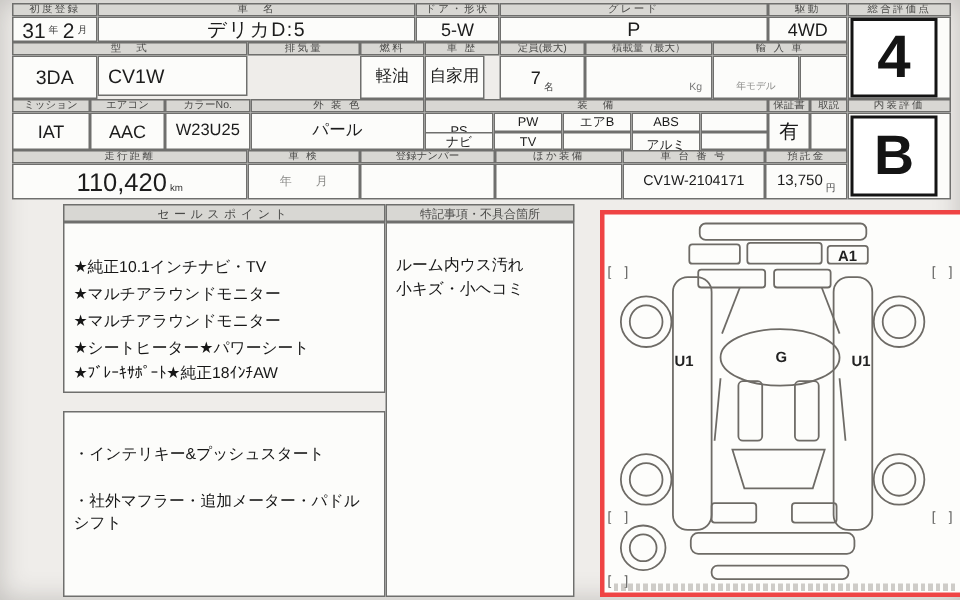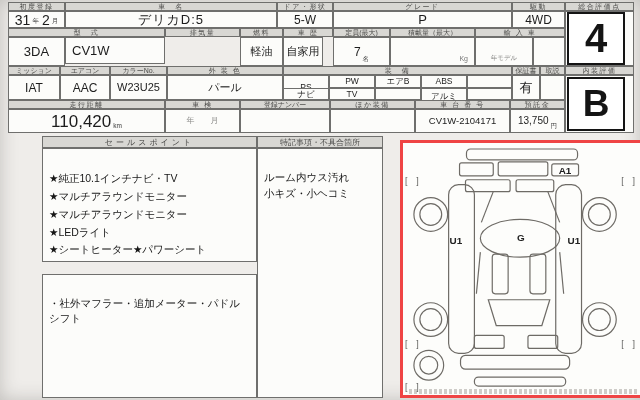--- a/index.html
+++ b/index.html
@@ -121,25 +121,26 @@
   <div class="cell" style="left:510px;top:109px;width:55px;height:24px;font-size:10px">
     <span>13,750</span>
       <span class="u">円</span>
   </div>
 
   <div class="sechd" style="left:42px;top:136px;width:215px;height:12px">セールスポイント</div>
   <div class="tblock" style="left:42px;top:148px;width:215px;height:114px">
     <div>★純正10.1インチナビ・TV</div>
     <div>★マルチアラウンドモニター</div>
     <div>★マルチアラウンドモニター</div>
-    <div>★LEDライト</div>
     <div>★シートヒーター★パワーシート</div>
+    <div>★ﾌﾞﾚｰｷｻﾎﾟｰﾄ★純正18ｲﾝﾁAW</div>
   </div>
 
   <div class="tblock" style="left:42px;top:274px;width:215px;height:124px;line-height:1.45">
+    <div style="margin-bottom:16px">・インテリキー&amp;プッシュスタート</div>
     <div>・社外マフラー・追加メーター・パドルシフト</div>
   </div>
 
   <div class="sechd" style="left:257px;top:136px;width:126px;height:12px;letter-spacing:0">特記事項・不具合箇所</div>
   <div class="tblock" style="left:257px;top:148px;width:126px;height:250px;line-height:1.5">
     <div>ルーム内ウス汚れ</div>
     <div>小キズ・小ヘコミ</div>
   </div>
 
   <div class="diagram-box">

